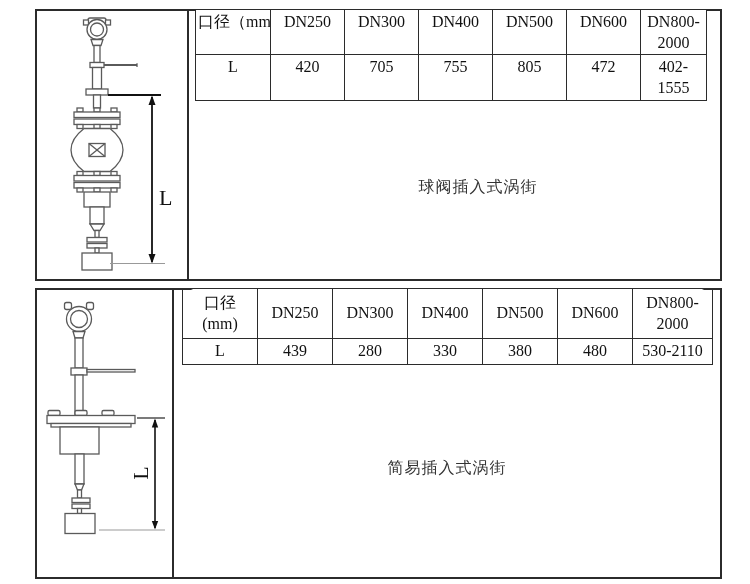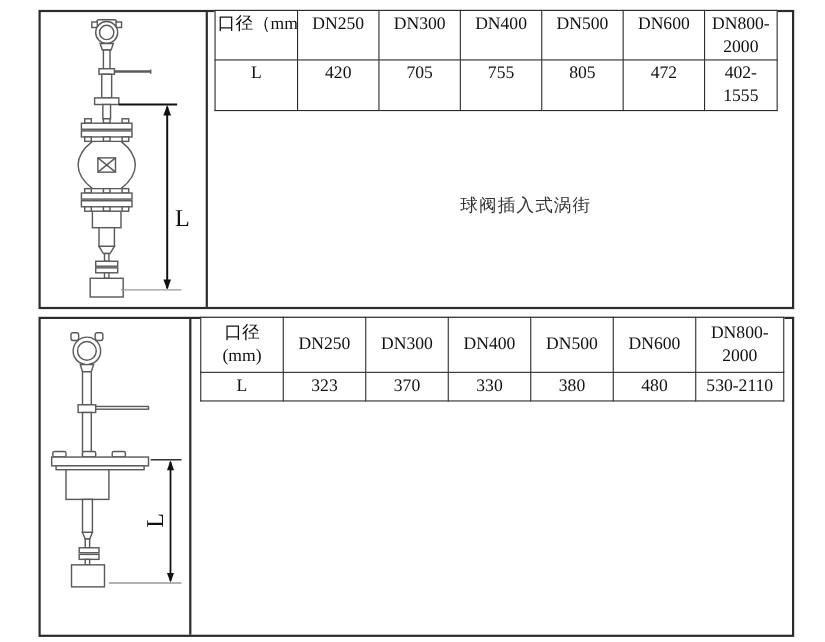--- a/index.html
+++ b/index.html
@@ -15,21 +15,21 @@
   #section-bottom .divider{left:135px;}
   table.spec{position:absolute;border-collapse:collapse;table-layout:fixed;background:#fff;}
   table.spec td{
     border:1.5px solid #2b2b2b;text-align:center;font-size:16px;line-height:1.3;
     padding:2px 2px 0 2px;overflow:hidden;
   }
   #table-top{left:158px;top:-2px;width:511px;}
   #table-top td{vertical-align:top;}
   #table-top tr.hdr td{height:42px;}
   #table-top tr.data td{height:43px;}
-  #table-bottom{left:145px;top:-2px;width:530px;}
+  #table-bottom{left:145px;top:-2px;width:530px;border-radius:17px;}
   #table-bottom td{vertical-align:middle;padding:0 2px;}
   #table-bottom tr.hdr td{height:49px;}
   #table-bottom tr.data td{height:25px;}
   td.nw{white-space:nowrap;font-size:15px;}
   td.pre{white-space:pre-line;}
   .caption{
     position:absolute;transform:translate(-50%,-50%);font-size:16px;color:#333;
     letter-spacing:1px;white-space:nowrap;
   }
   #section-top .caption{left:417px;top:176px;margin-left:24px;}
@@ -207,25 +207,26 @@
 (mm)</td>
         <td>DN250</td>
         <td>DN300</td>
         <td>DN400</td>
         <td>DN500</td>
         <td>DN600</td>
         <td>DN800-2000</td>
       </tr>
       <tr class="data">
         <td>L</td>
-        <td>323</td>
-        <td>370</td>
+        <td>439</td>
+        <td>280</td>
         <td>330</td>
         <td>380</td>
         <td>480</td>
         <td>530-2110</td>
       </tr>
     </tbody>
       </table>
 
+    <div class="caption">简易插入式涡街</div>
   </div>
 
 </div>
 
 </body></html>

